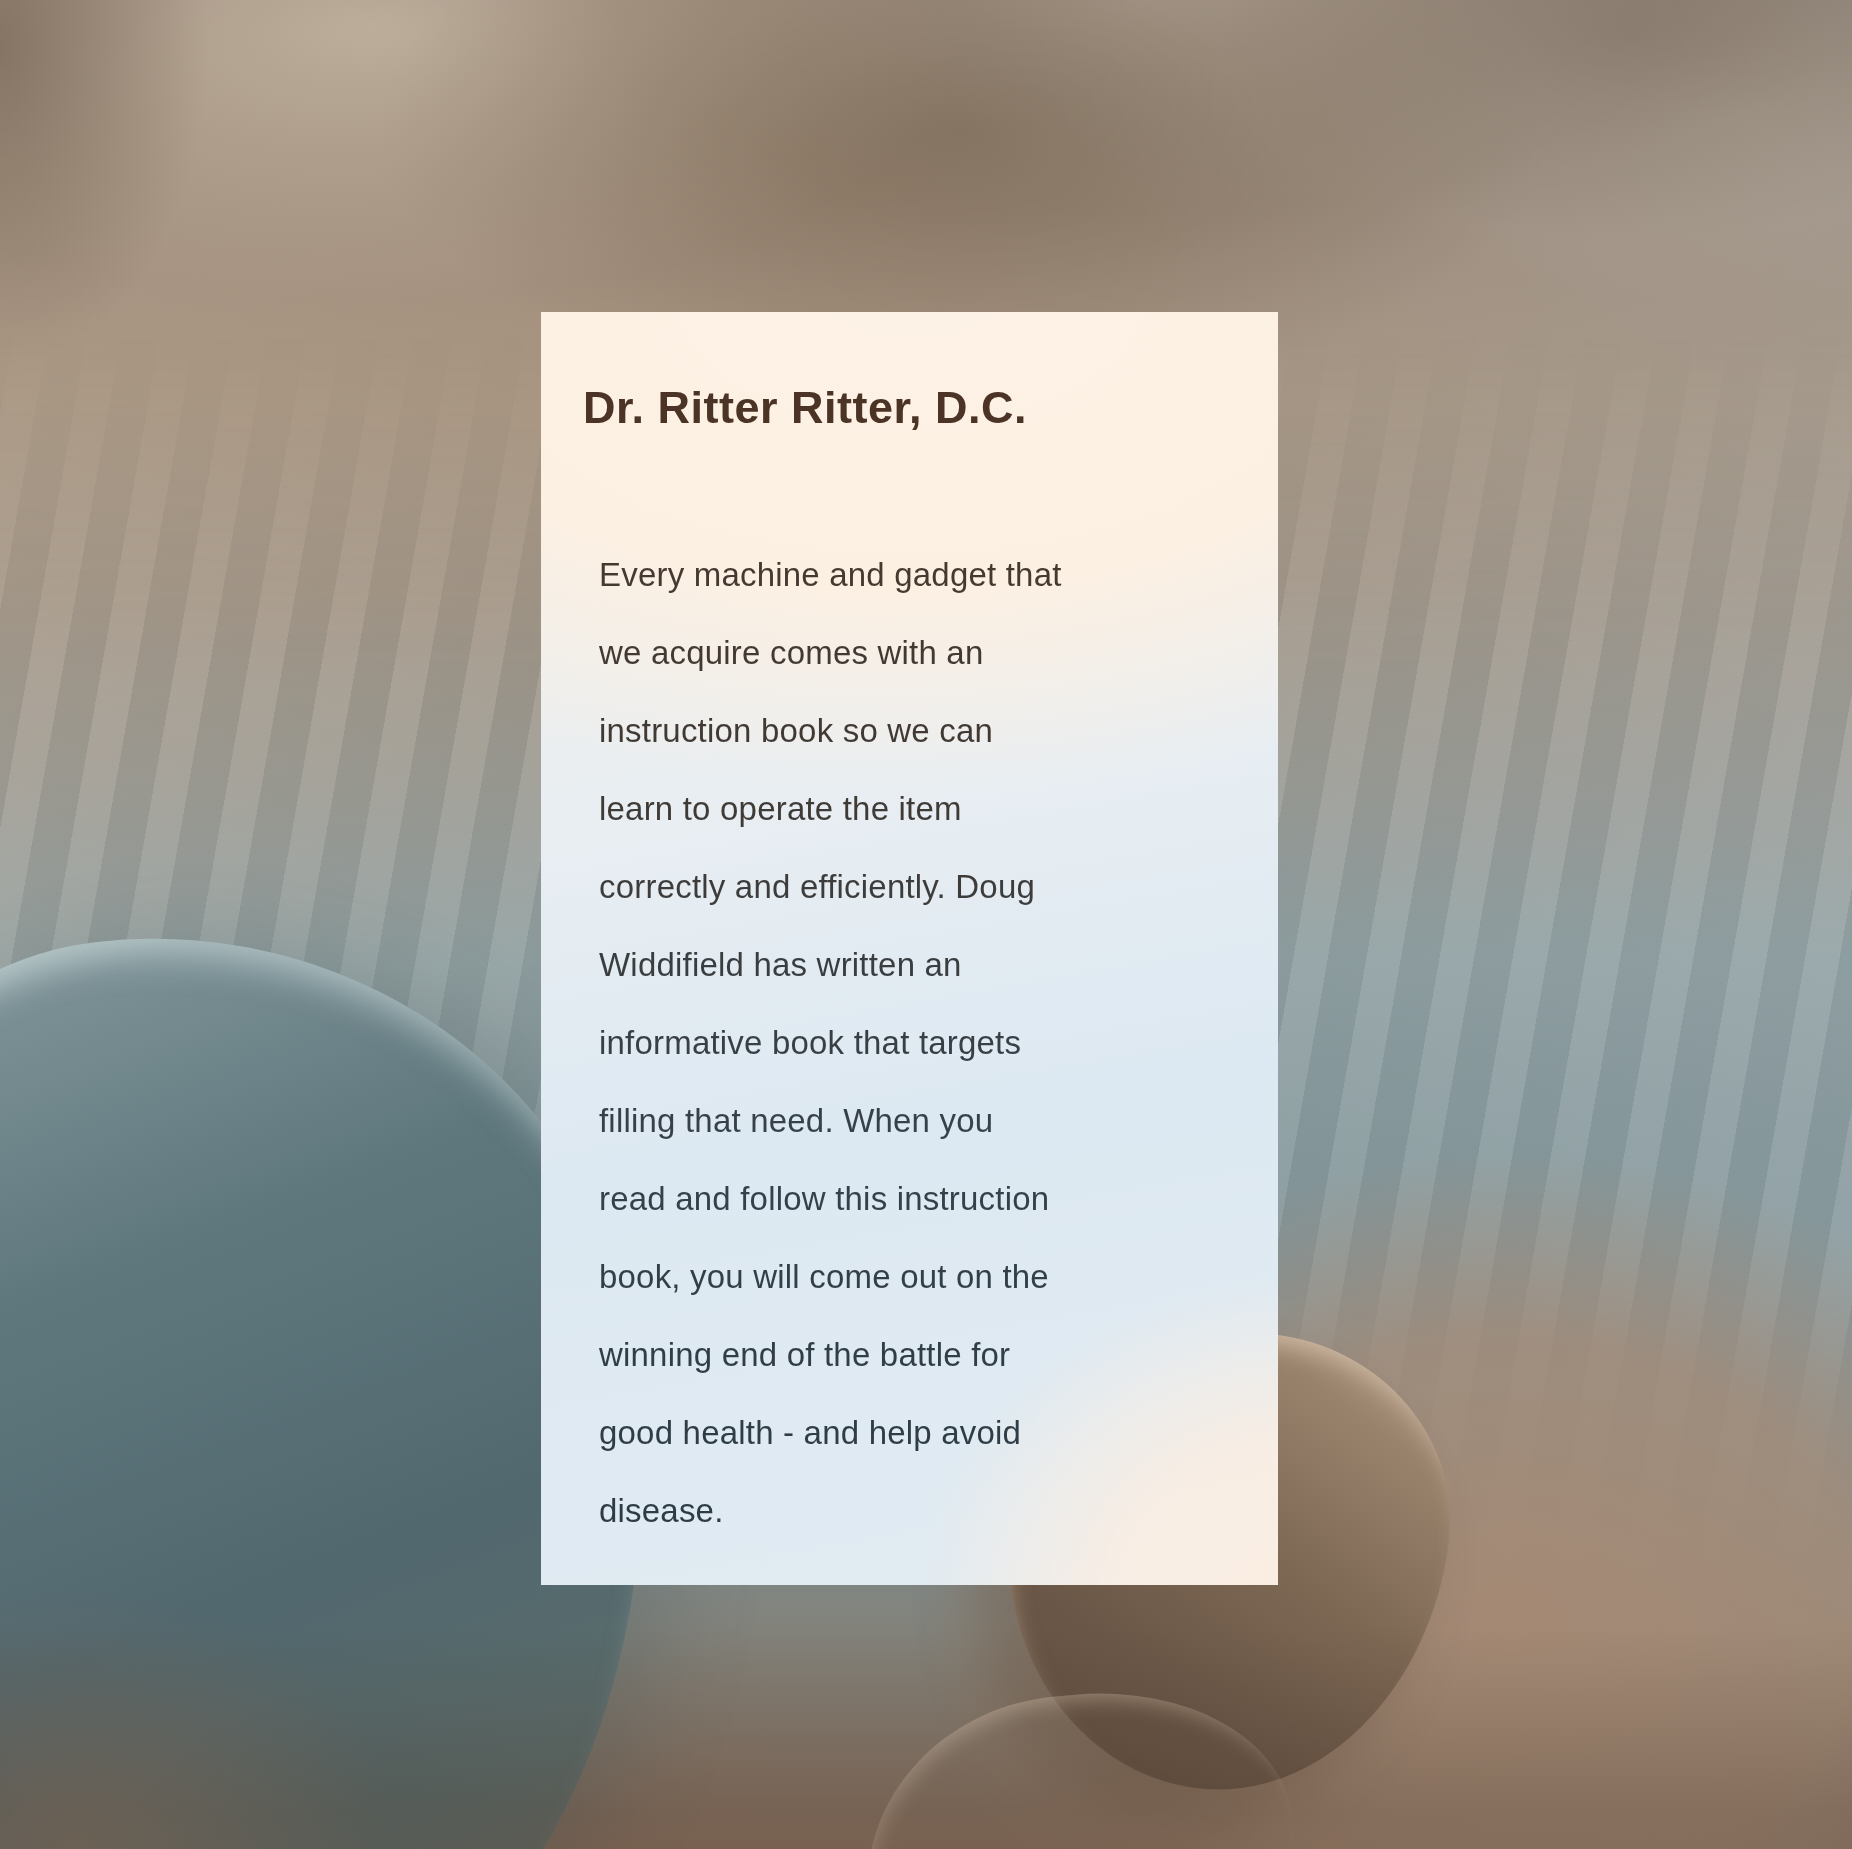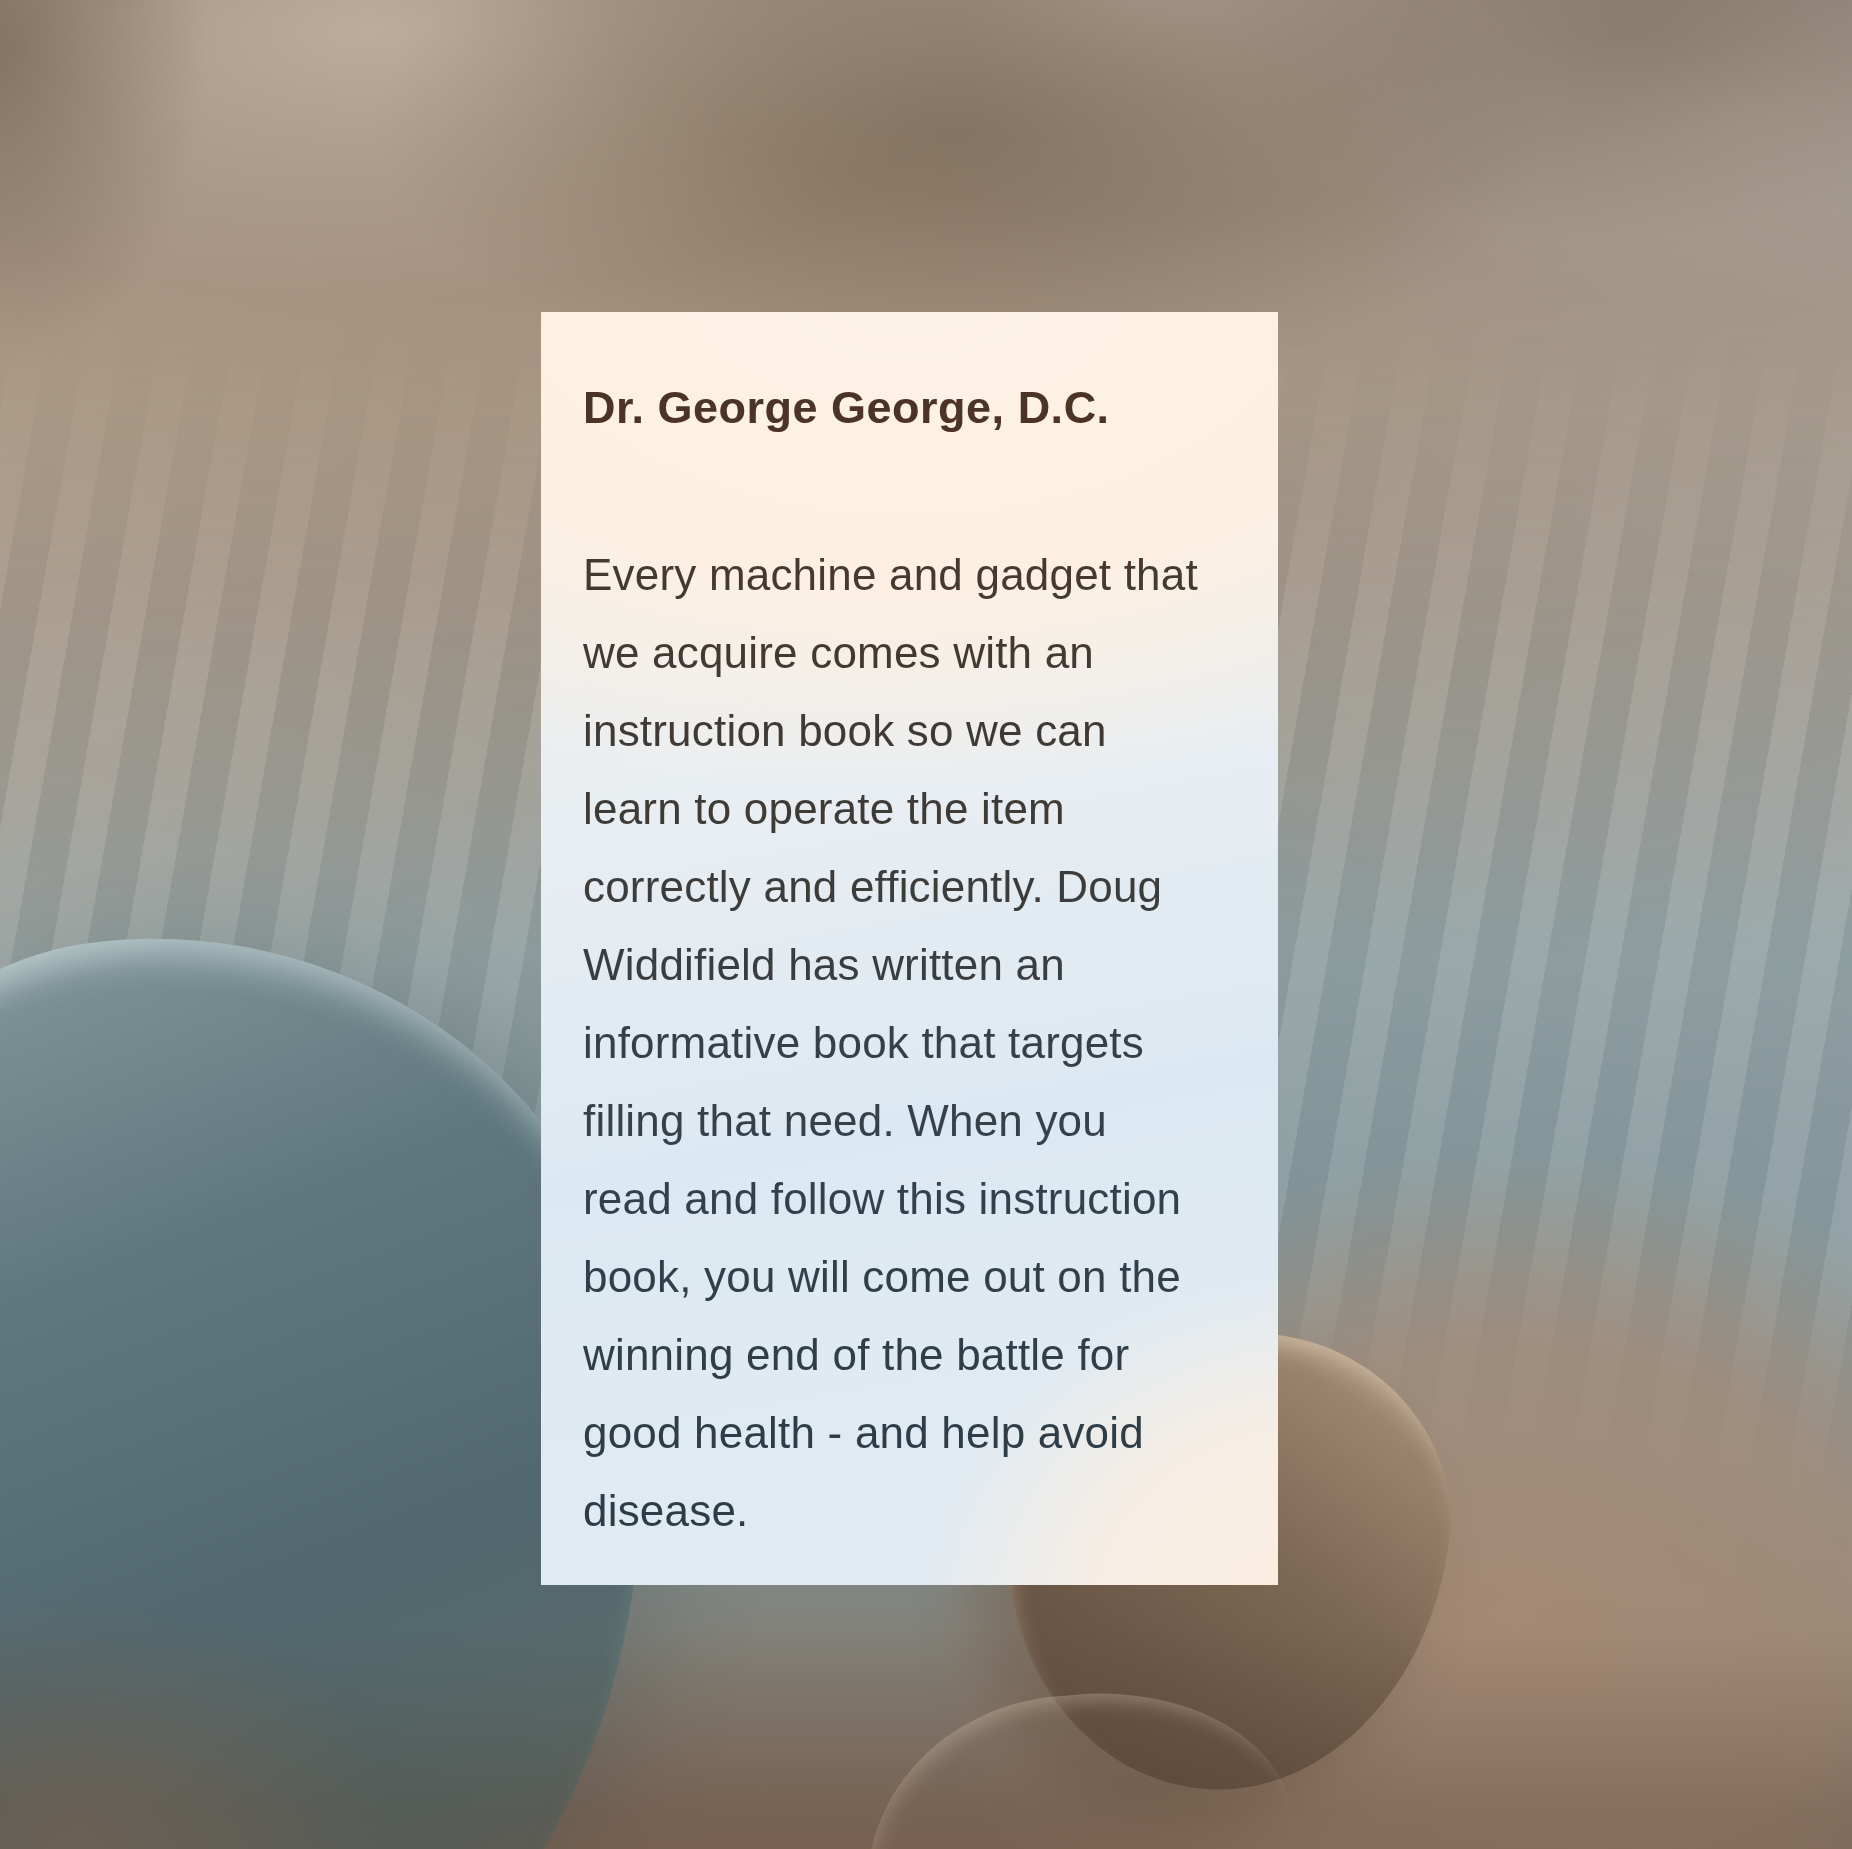--- a/index.html
+++ b/index.html
@@ -110,22 +110,22 @@
     margin: 0;
     font-size: 45px;
     line-height: 52px;
     font-weight: 700;
     letter-spacing: 0.5px;
     color: #4b3425;
     font-family: "Liberation Sans", "DejaVu Sans", sans-serif;
   }
 
   .card-body {
-    margin: 102px 0 0 0;
-    font-size: 44px;
+    margin: 102px 0 0 16px;
+    font-size: 33px;
     line-height: 78px;
     font-weight: 400;
     letter-spacing: 0.2px;
     white-space: pre-line;
     color: #3a3a36;
     font-family: "Liberation Sans", "DejaVu Sans", sans-serif;
   }
   @supports (-webkit-background-clip: text) {
     .card-body {
       background-image: linear-gradient(180deg,
@@ -147,21 +147,21 @@
     <div class="bg-dune-shadow"></div>
     <div class="bg-ripples"></div>
     <div class="bg-sand-glow"></div>
     <div class="bg-rock-teal"></div>
     <div class="bg-rock-brown"></div>
     <div class="bg-rock-brown-small"></div>
     <div class="bg-bottom-shade"></div>
   </div>
 
   <section class="card">
-    <h2 class="card-title">Dr. George George, D.C.</h2>
+    <h2 class="card-title">Dr. Ritter Ritter, D.C.</h2>
     <p class="card-body">Every machine and gadget that
 we acquire comes with an
 instruction book so we can
 learn to operate the item
 correctly and efficiently. Doug
 Widdifield has written an
 informative book that targets
 filling that need. When you
 read and follow this instruction
 book, you will come out on the

